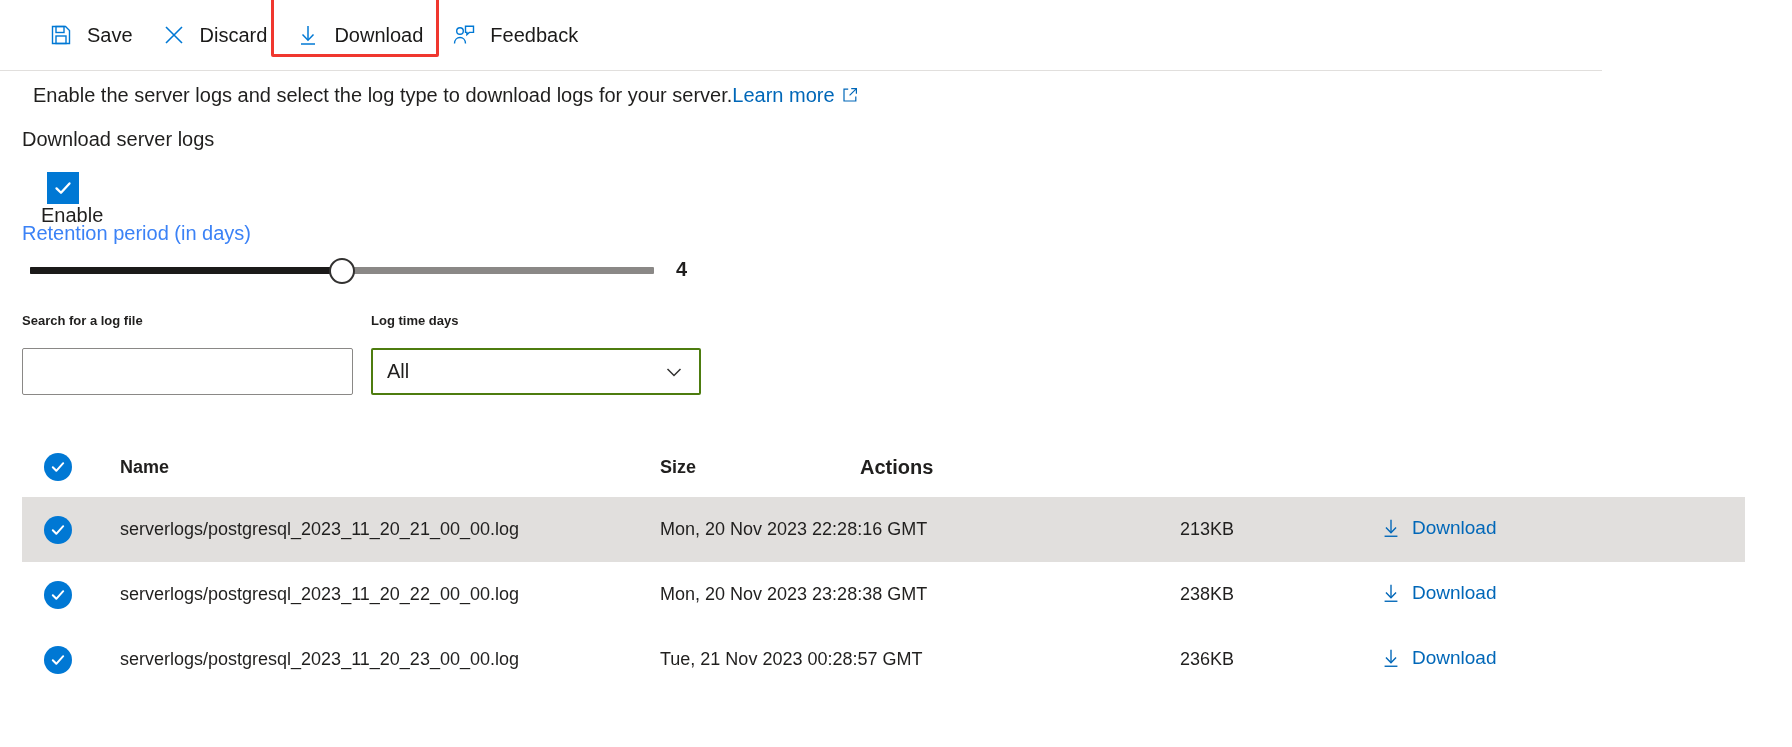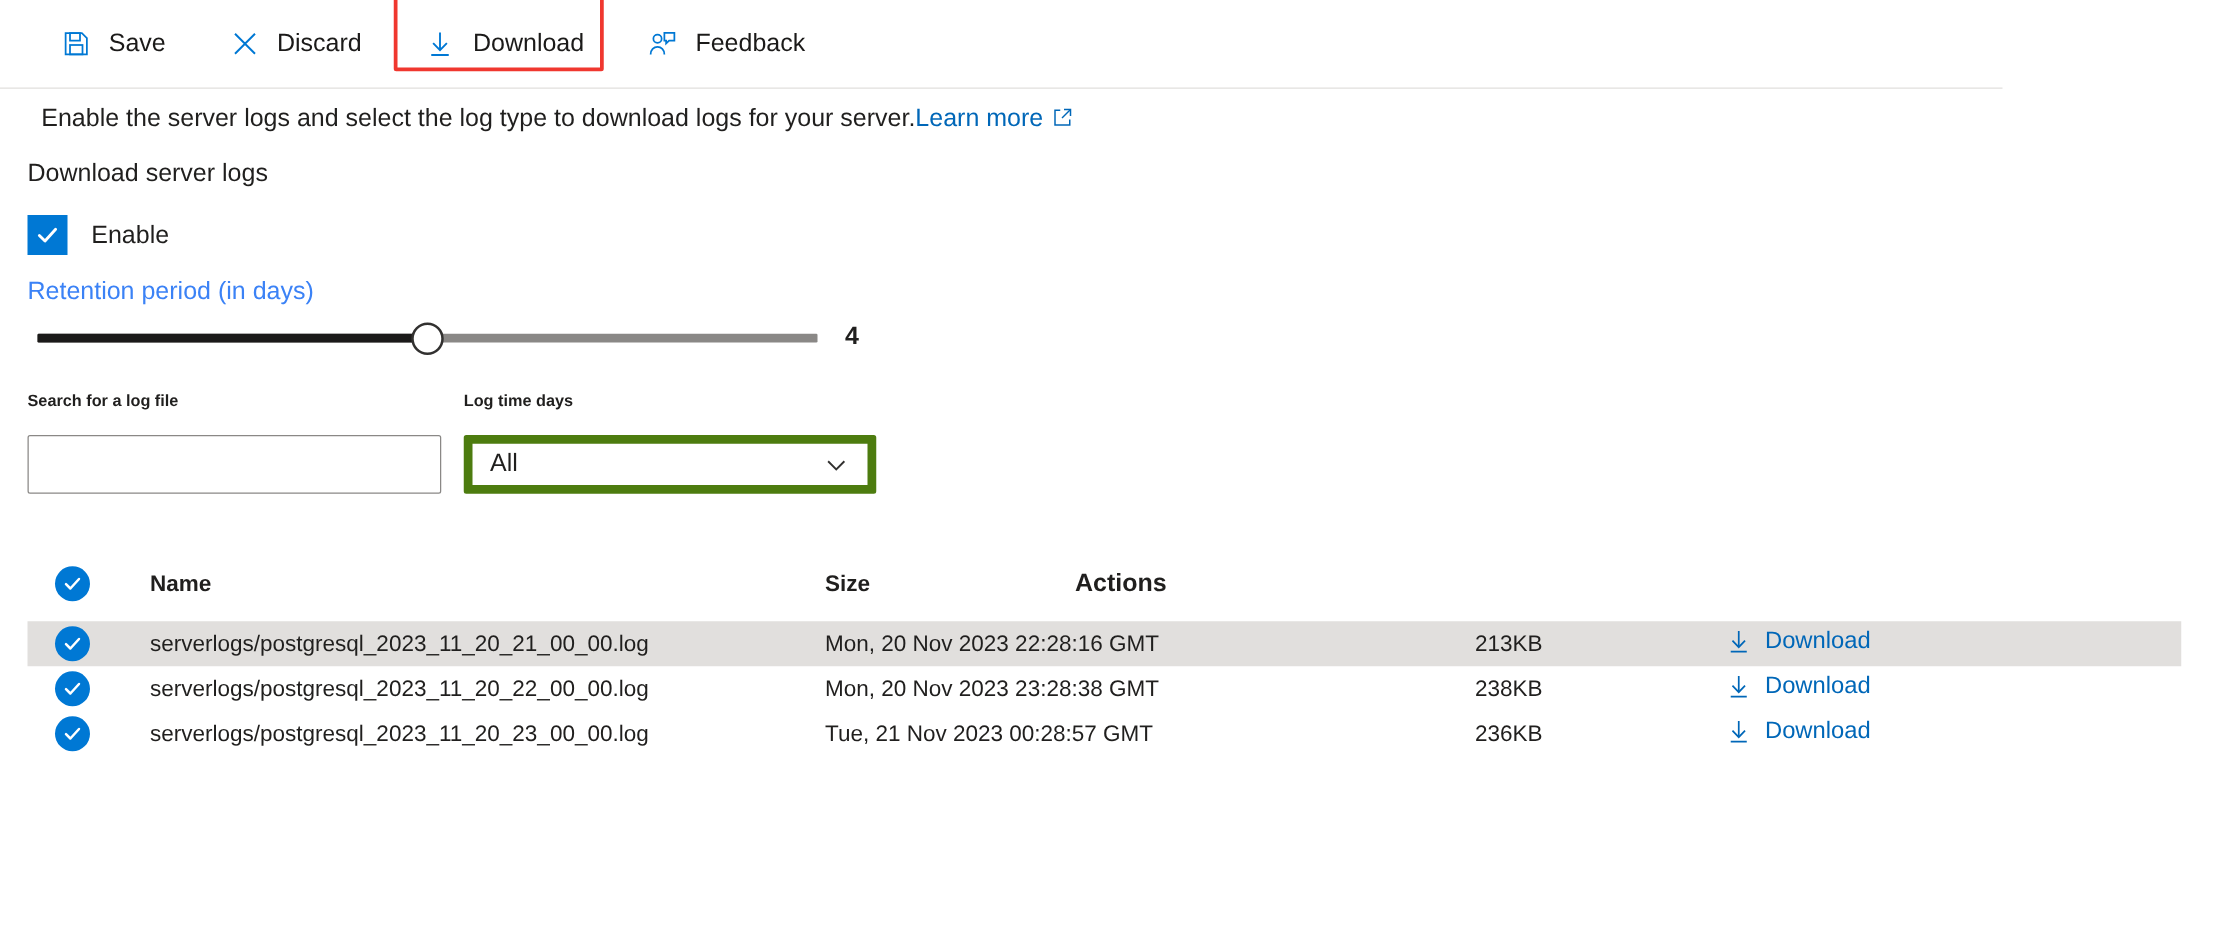--- a/index.html
+++ b/index.html
@@ -13,21 +13,20 @@
   }
   .page { position: relative; width: 1792px; height: 747px; background:#fff; }
 
   
   .toolbar {
     position: absolute; left: 0; top: 0;
     width: 1602px; height: 71px;
     display: flex; align-items: center;
     padding-left: 34px;
     border-bottom: 1px solid #e1dfdd;
-    gap: 22px;
   }
   .tb-btn {
     display: flex; align-items: center;
     height: 46px; padding: 0 14px;
     cursor: pointer; background: transparent; border: none;
     font-size: 20px; color: #1b1a19; white-space: nowrap;
   }
   .tb-btn .tb-ico {
     width: 26px; height: 26px;
     display: inline-flex; align-items: center; justify-content: center;
@@ -52,21 +51,21 @@
   .desc a { color: #0067b8; text-decoration: none; }
   .ext-ico { display: inline-block; vertical-align: -1px; margin-left: 7px; }
 
   
   .section-label {
     position: absolute; left: 22px; top: 128px;
     font-size: 20px; color: #201f1e;
   }
 
   
-  .cbrow { position: absolute; left: 22px; top: 172px; display: flex; align-items: center; cursor: pointer; }
+  .cbrow { position: absolute; left: 22px; top: 172px; display: flex; align-items: center; cursor: pointer; flex-direction: column; }
   .cbox {
     width: 32px; height: 32px; background: #0078d4;
     display: flex; align-items: center; justify-content: center; flex: 0 0 auto;
   }
   .cbox svg { display: block; }
   .cbrow .cblabel { font-size: 20px; margin-left: 19px; color: #201f1e; }
 
   
   .slider-label { position: absolute; left: 22px; top: 222px; font-size: 20px; color: #3b82f6; }
   .slider-wrap { position: absolute; left: 30px; top: 258px; width: 624px; height: 26px; }
@@ -93,30 +92,30 @@
   .textbox {
     position: absolute; left: 22px; top: 348px;
     width: 331px; height: 47px;
     border: 1px solid #8a8886; border-radius: 2px;
     background: #fff; font-family: "Liberation Sans", sans-serif;
     font-size: 19px; color: #201f1e; padding: 0 12px; outline: none;
   }
   .dropdown {
     position: absolute; left: 371px; top: 348px;
     width: 330px; height: 47px;
-    border: 7px solid #4d7c0f; border-radius: 2px;
+    border: 2px solid #4d7c0f; border-radius: 2px;
     background: #fff; display: flex; align-items: center;
     justify-content: space-between; padding: 0 14px 0 14px; cursor: pointer;
   }
   .dropdown .dd-val { font-size: 20px; color: #201f1e; }
   .dropdown .dd-ico { color: #323130; display: flex; align-items: center; }
 
   
   .table { position: absolute; left: 22px; top: 437px; width: 1752px; }
-  .trow { display: flex; align-items: center; height: 36px; width: 1723px; }
+  .trow { display: flex; align-items: center; height: 65px; width: 1723px; }
   .thead { height: 60px; }
   .trow.sel { background: #e1dfdd; }
   .c-check { width: 78px; display: flex; align-items: center; padding-left: 22px; flex: 0 0 auto; }
   .c-name { width: 560px; flex: 0 0 auto; padding-left: 20px; }
   .c-time { width: 520px; flex: 0 0 auto; }
   .c-size { width: 200px; flex: 0 0 auto; }
   .c-act { width: 330px; flex: 0 0 auto; }
   .thead .c-name, .thead .c-time, .thead .c-size, .thead .c-act {
     font-size: 20px; font-weight: bold; color: #201f1e;
   }

